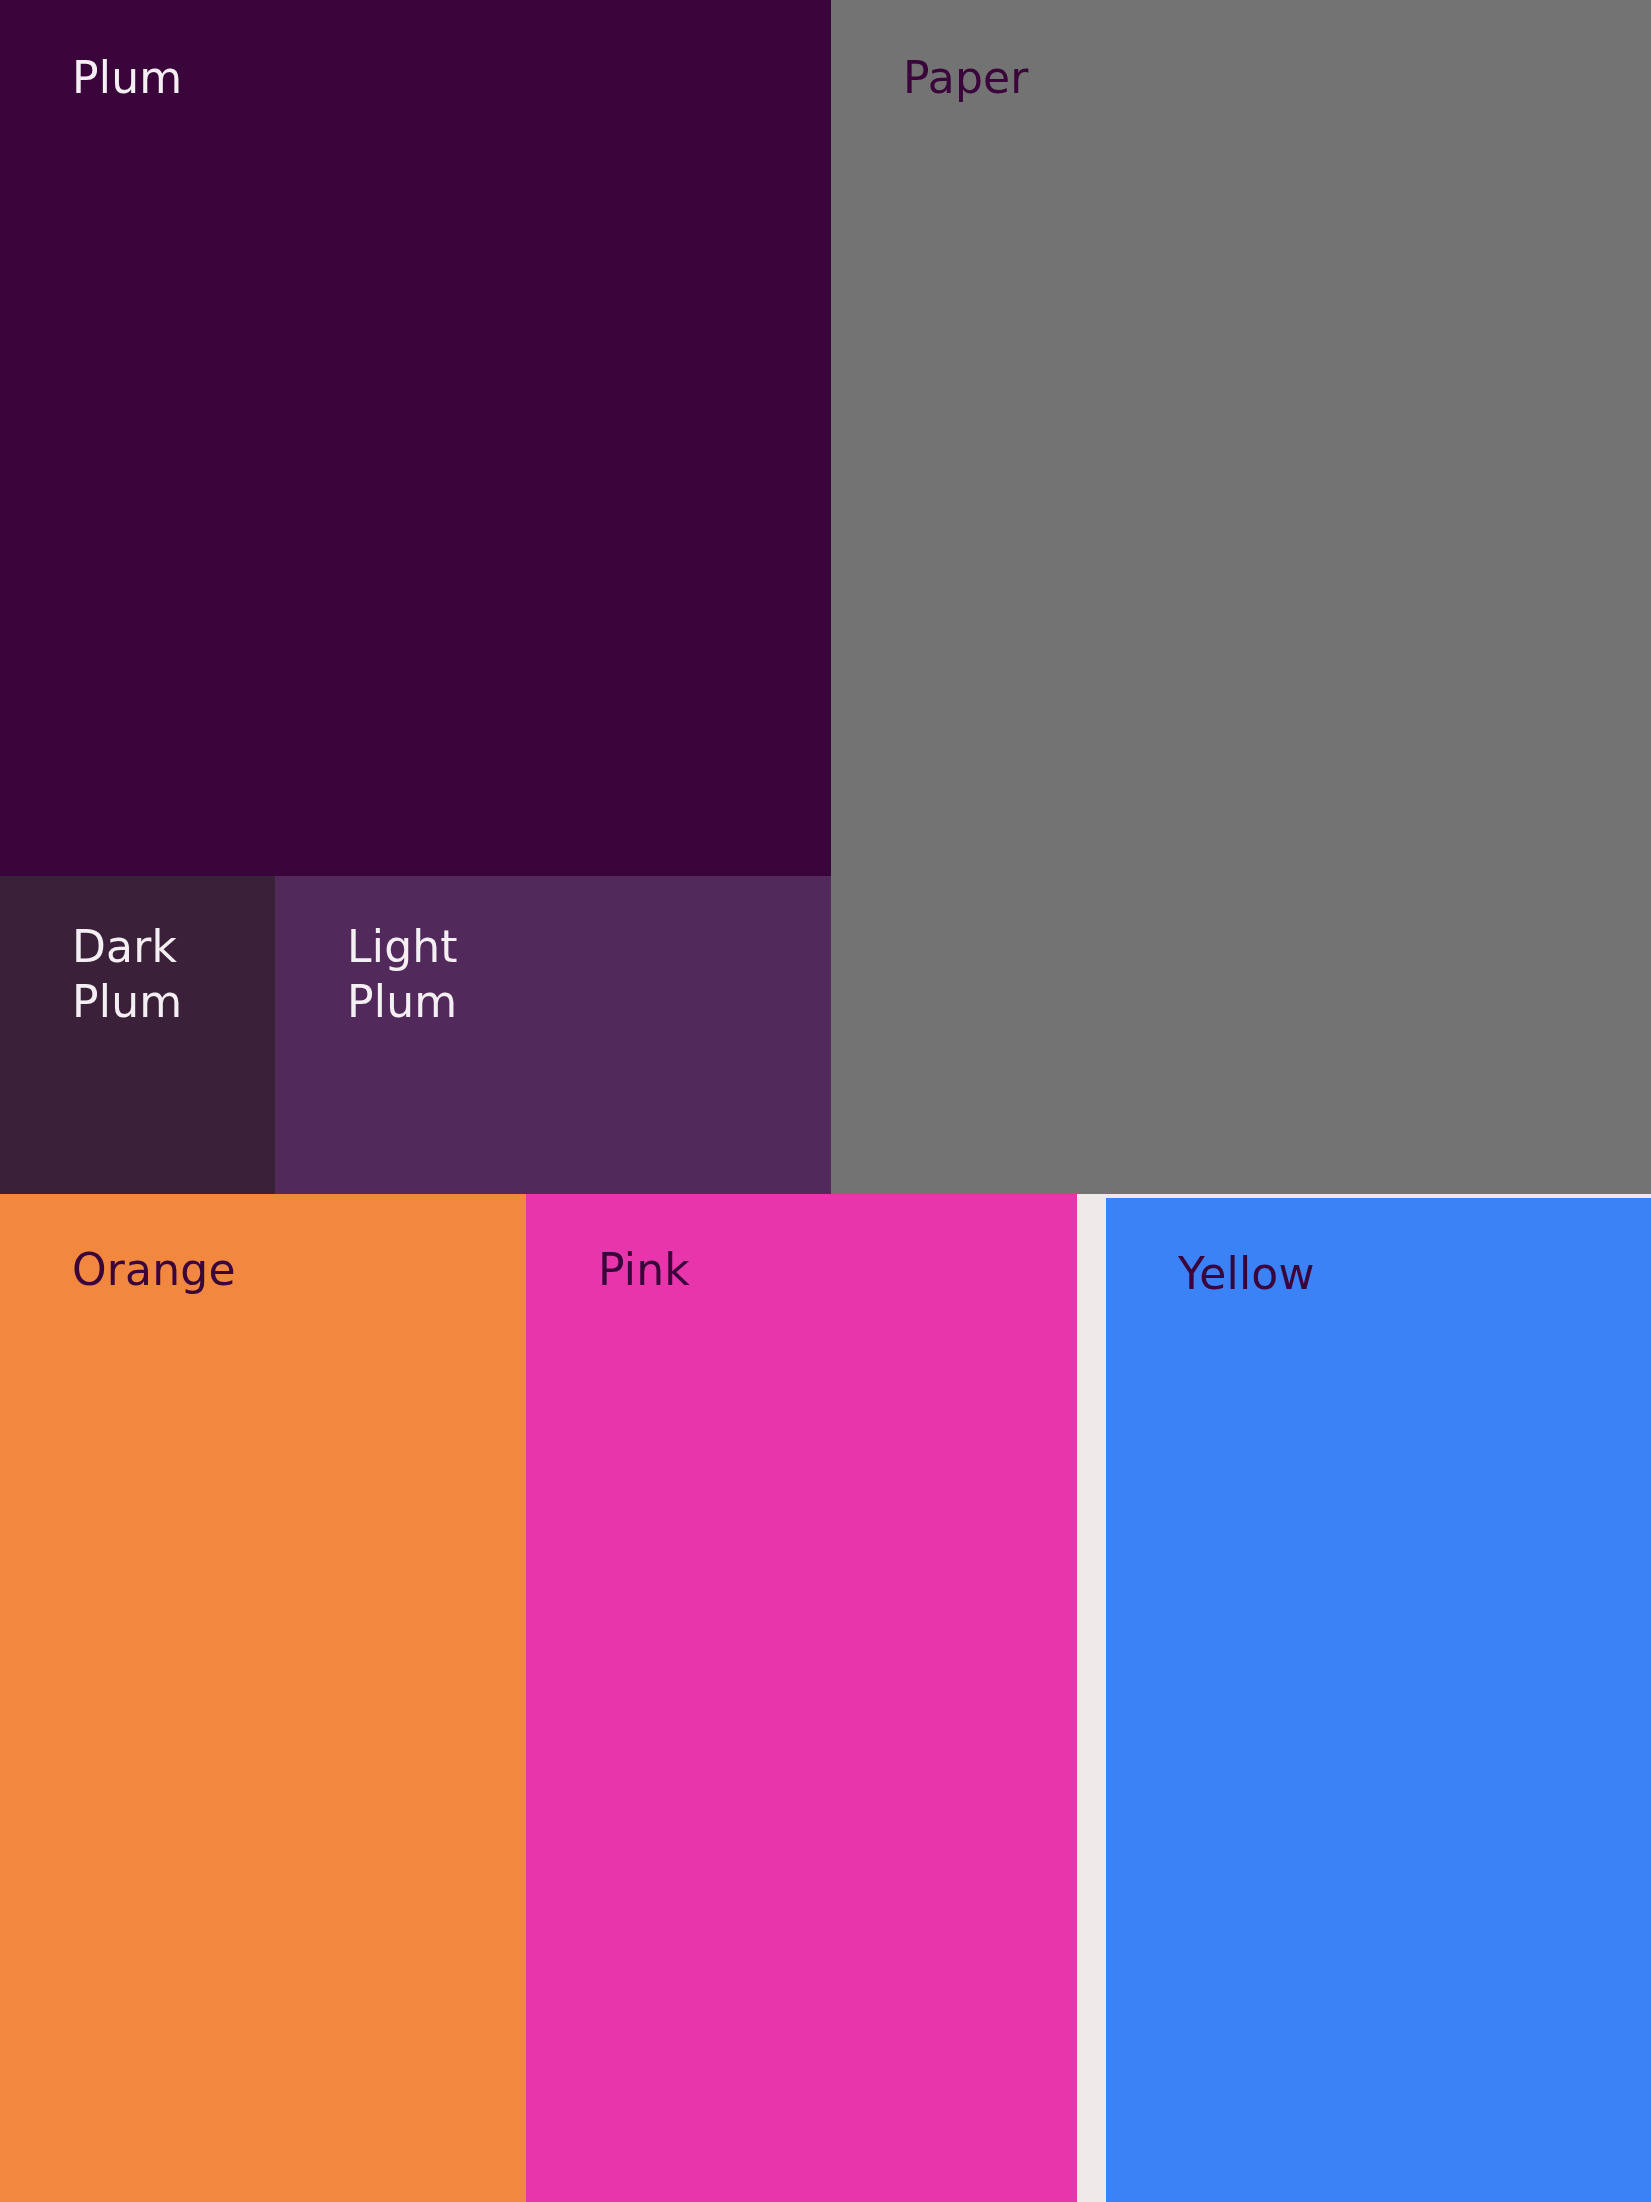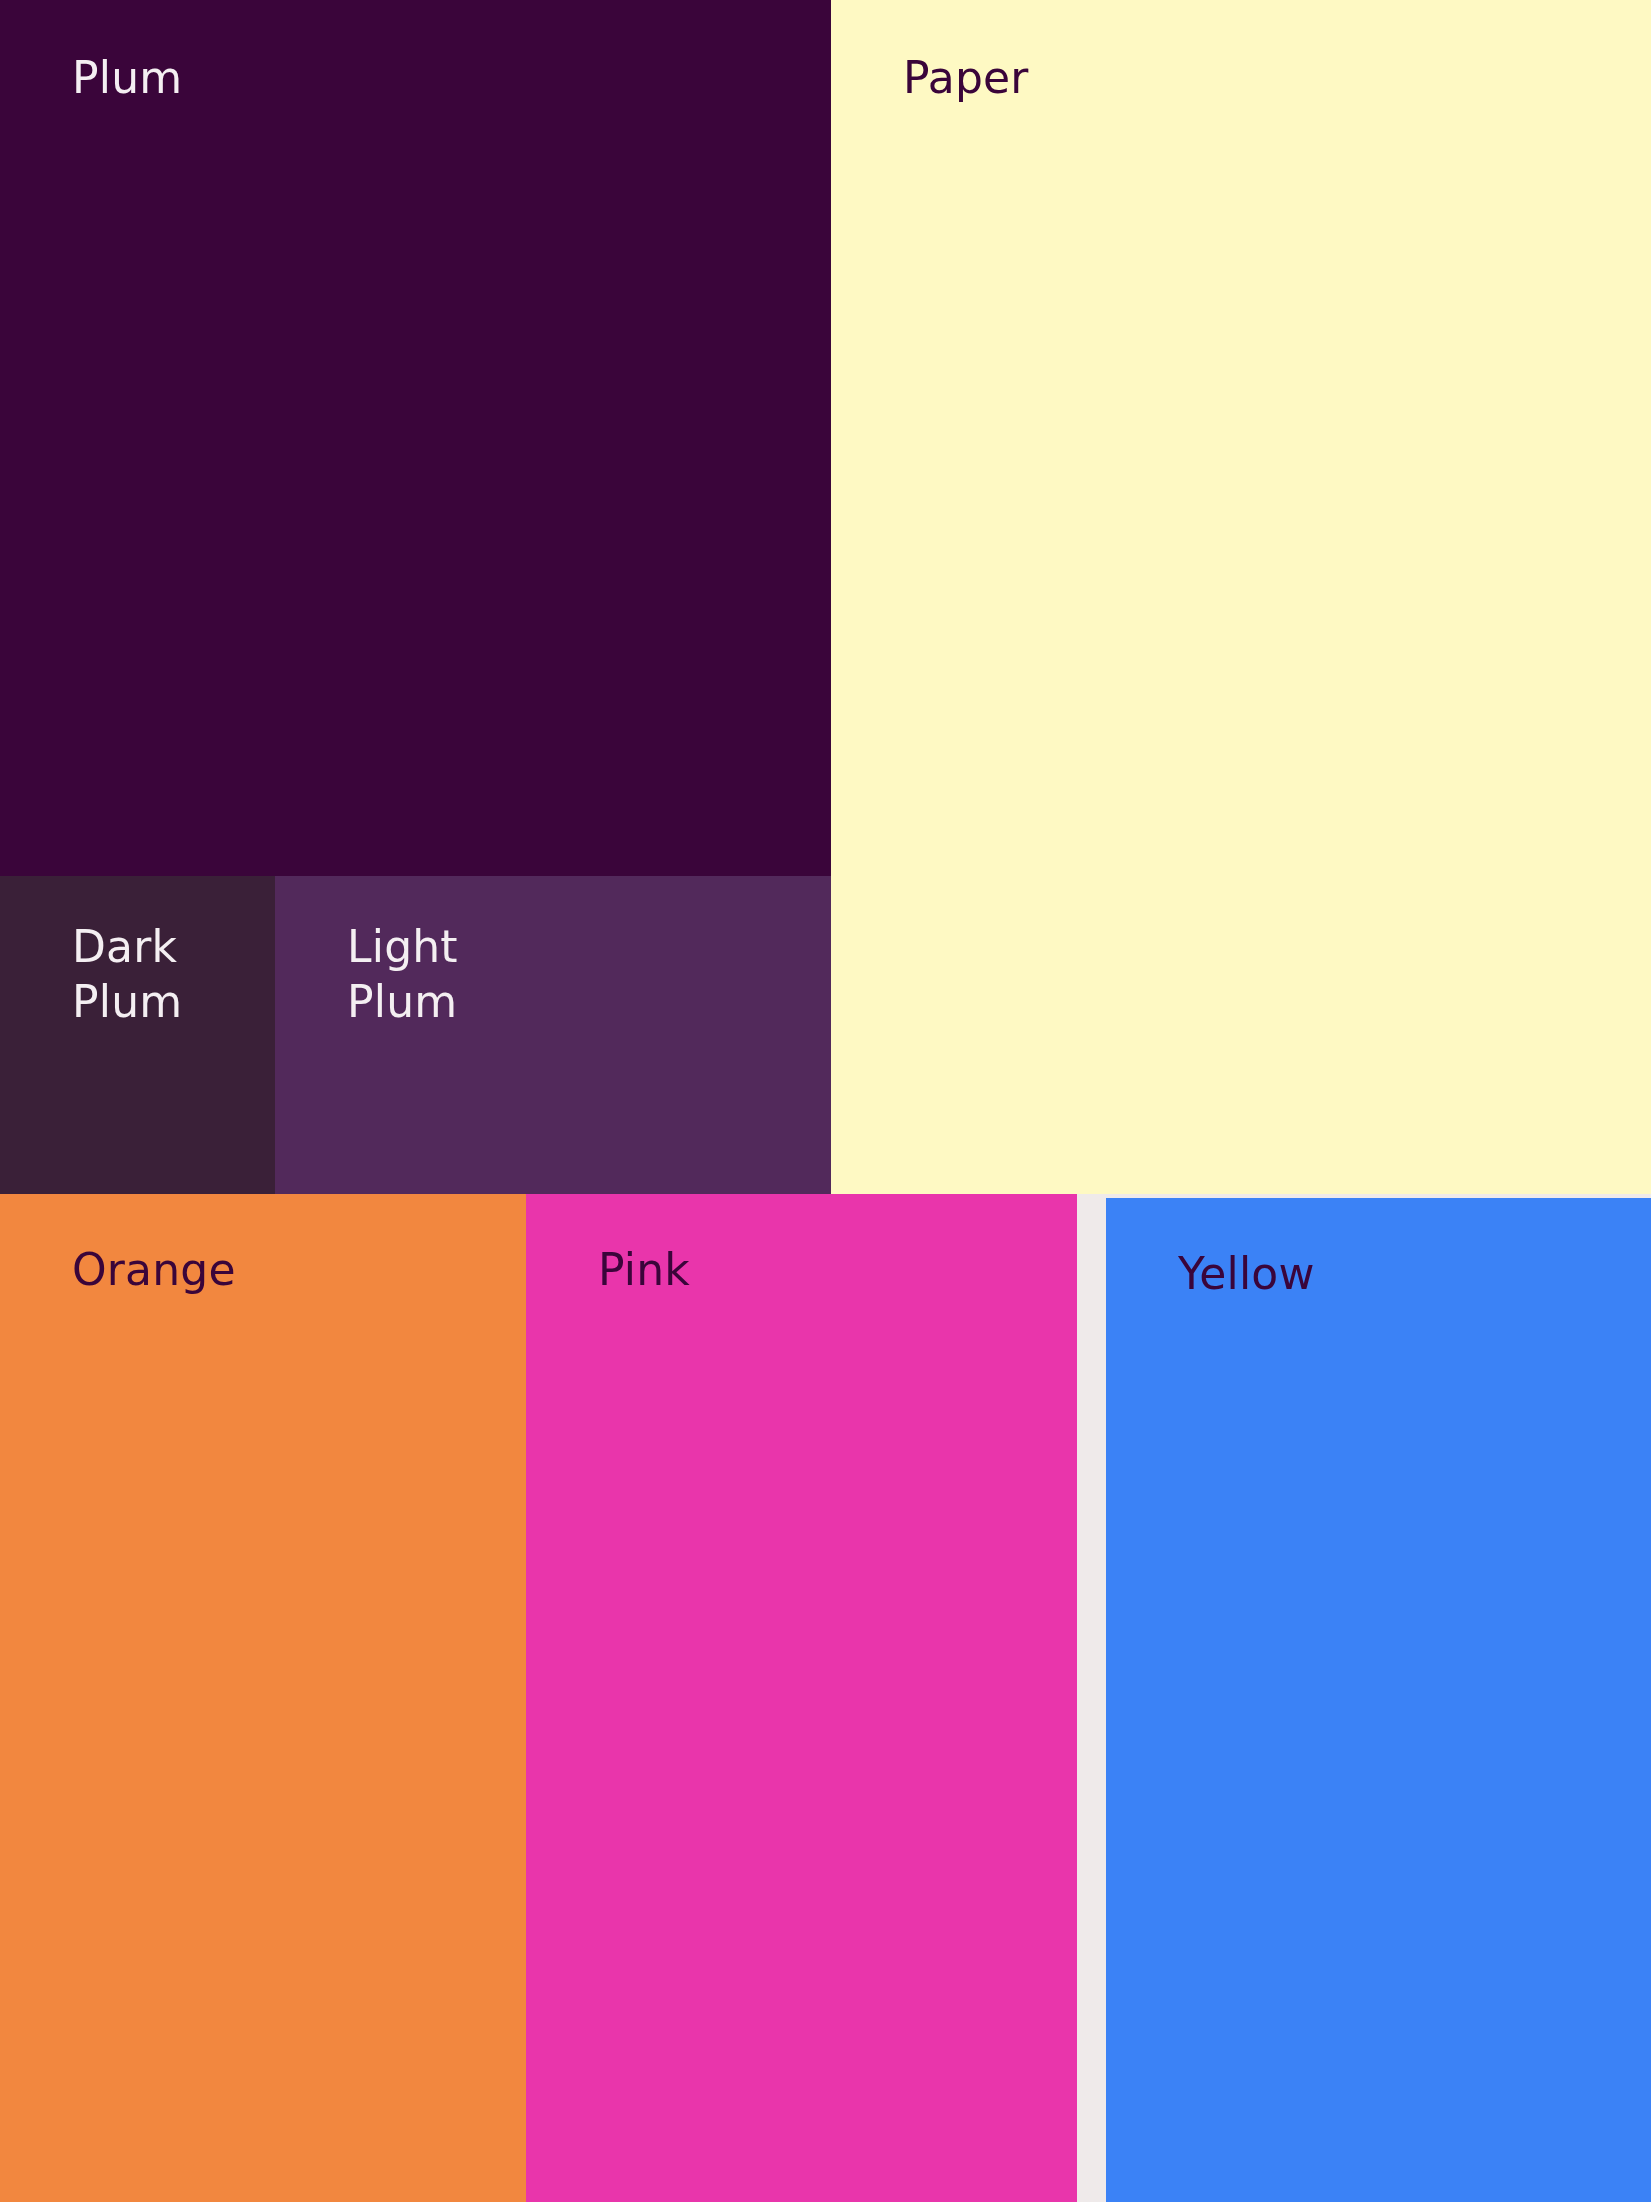--- a/index.html
+++ b/index.html
@@ -58,21 +58,21 @@
 </style>
 </head>
 <body>
 
 <div id="palette">
 
   <div class="swatch" id="swatch-plum" style="background-color: rgb(58, 5, 58); left: 0px; top: 0px; width: 831px; height: 876px;">
     <div class="swatch-label" style="color: rgb(244, 239, 242);">Plum</div>
   </div>
 
-  <div class="swatch" id="swatch-paper" style="background-color: #fef9c3; left: 831px; top: 0px; width: 821px; height: 1194px;">
+  <div class="swatch" id="swatch-paper" style="background-color: #737373; left: 831px; top: 0px; width: 821px; height: 1194px;">
     <div class="swatch-label" style="color: rgb(58, 5, 58);">Paper</div>
   </div>
 
   <div class="swatch" id="swatch-dark-plum" style="background-color: rgb(58, 32, 56); left: 0px; top: 876px; width: 275px; height: 318px; text-decoration: underline;">
     <div class="swatch-label" style="color: rgb(244, 239, 242);">Dark
 Plum</div>
   </div>
 
   <div class="swatch" id="swatch-light-plum" style="background-color: rgb(82, 41, 91); left: 275px; top: 876px; width: 556px; height: 318px;">
     <div class="swatch-label" style="color: rgb(244, 239, 242);">Light

